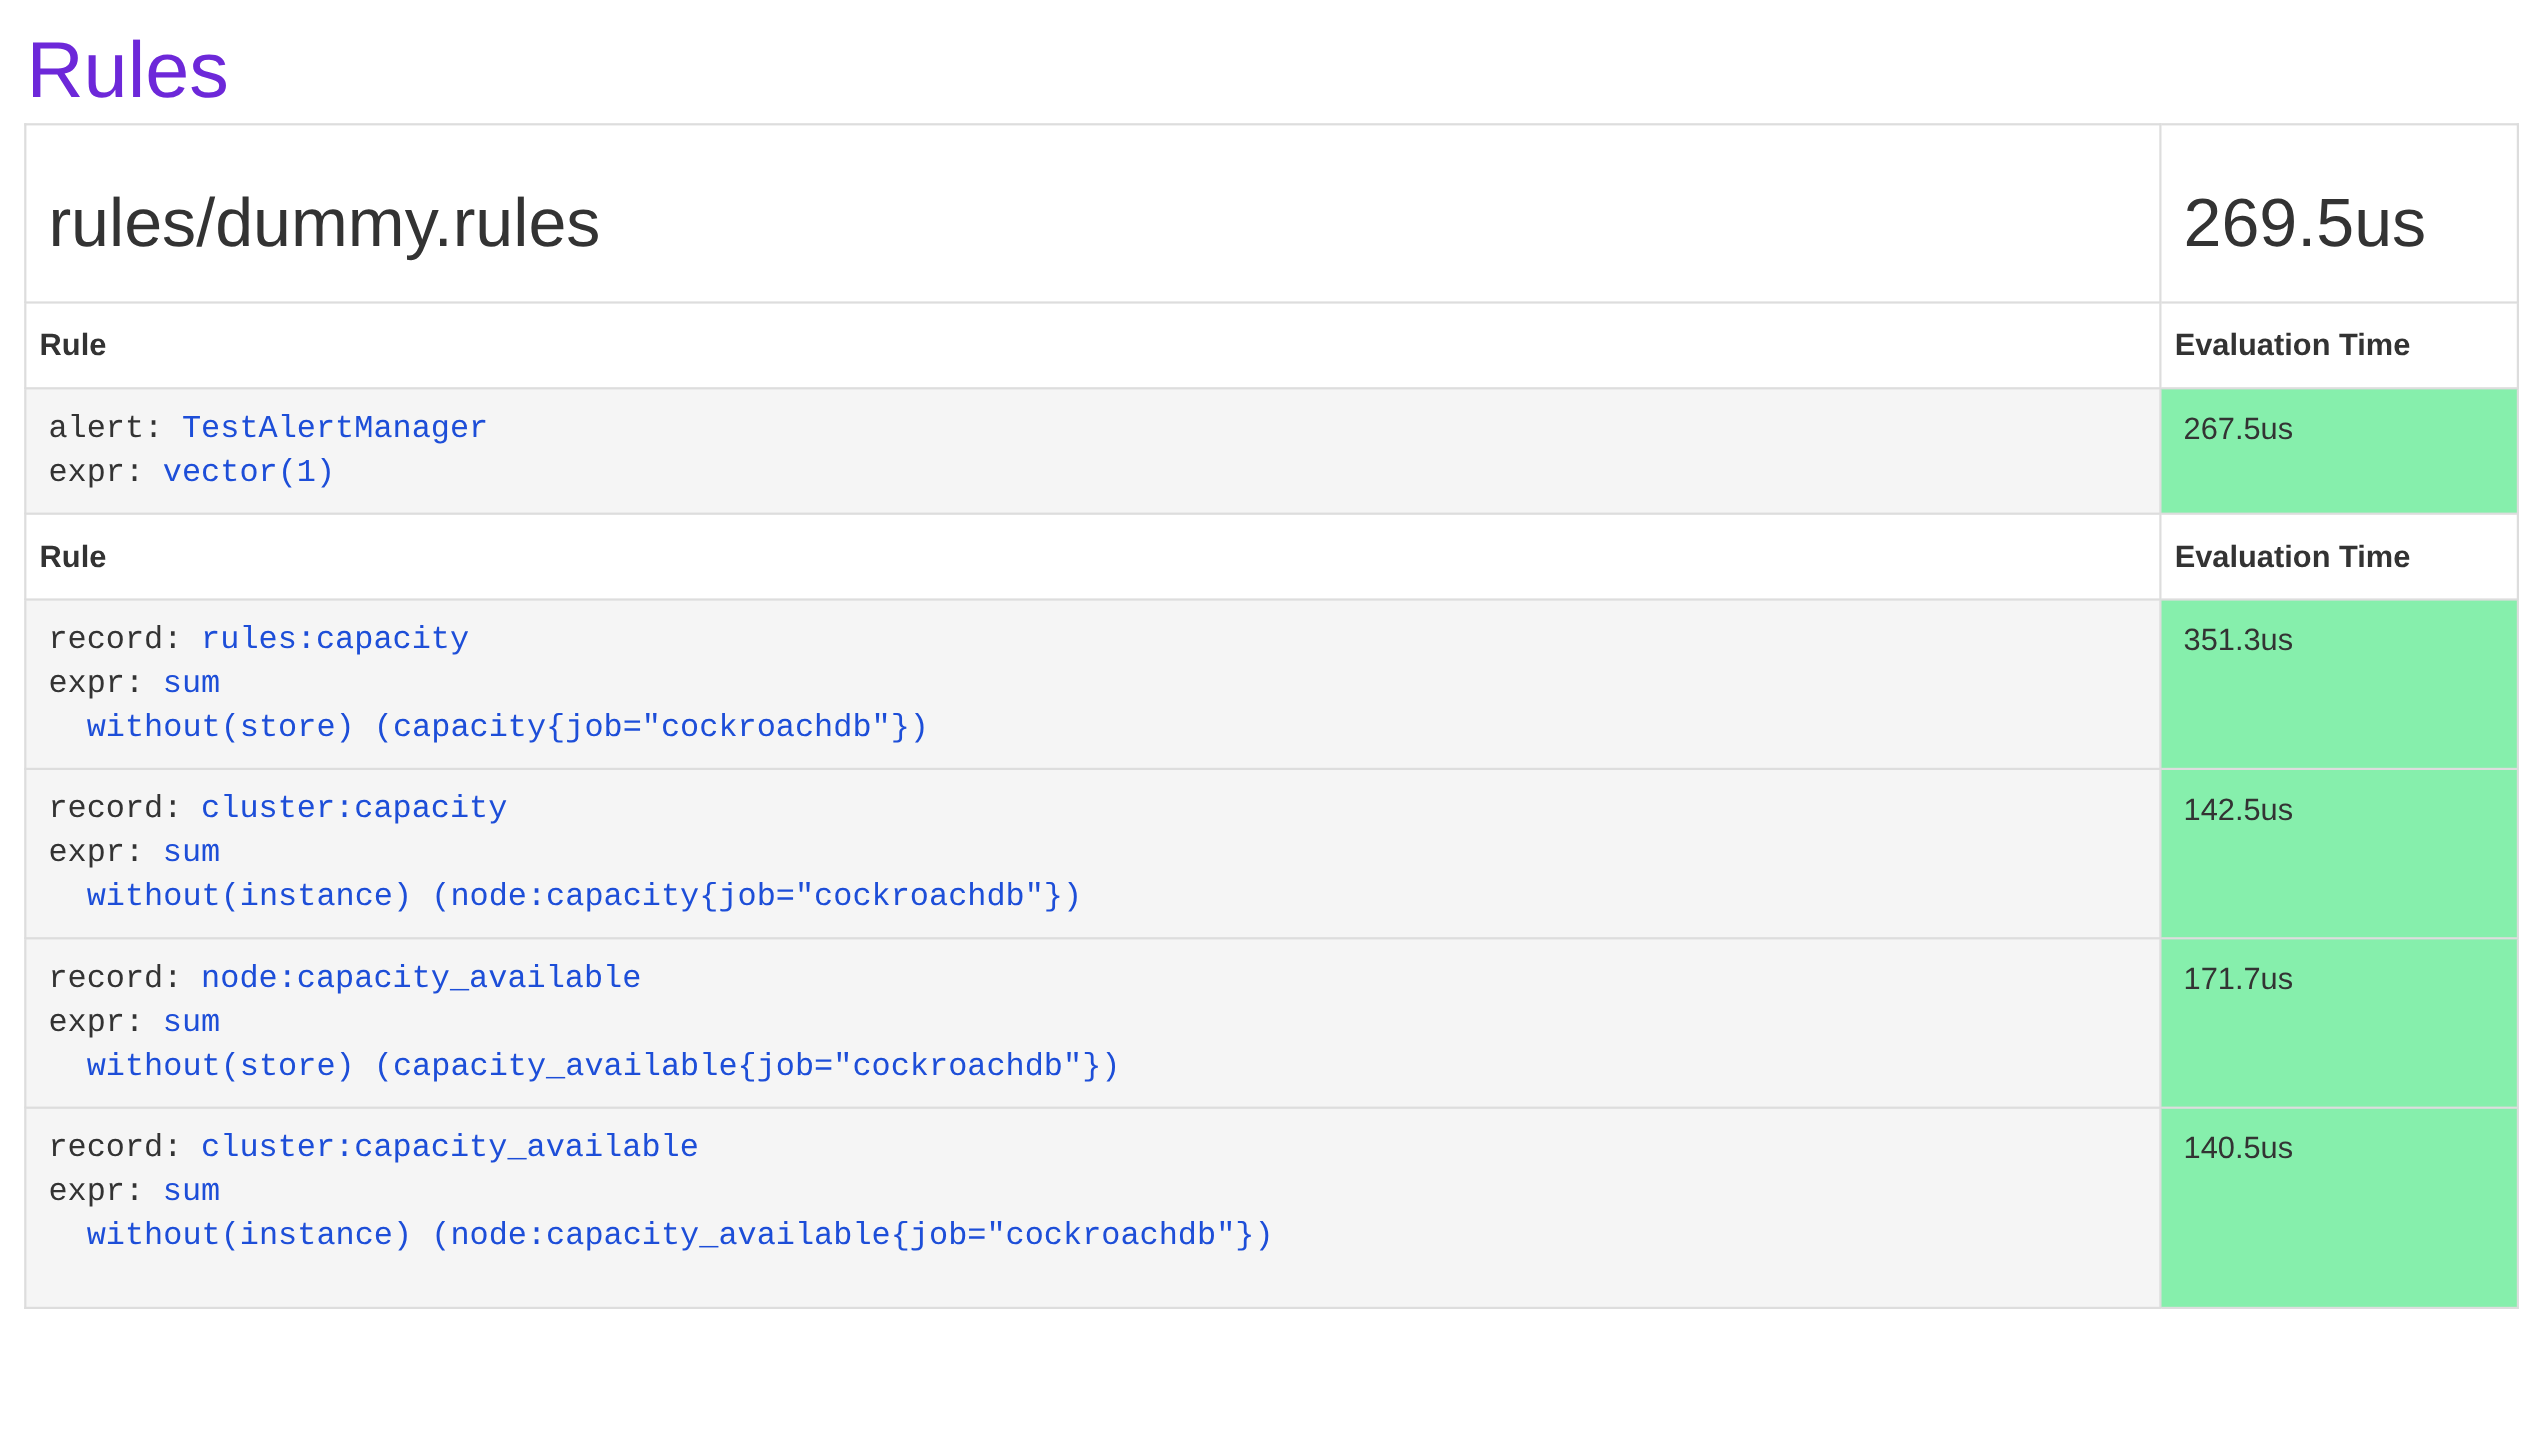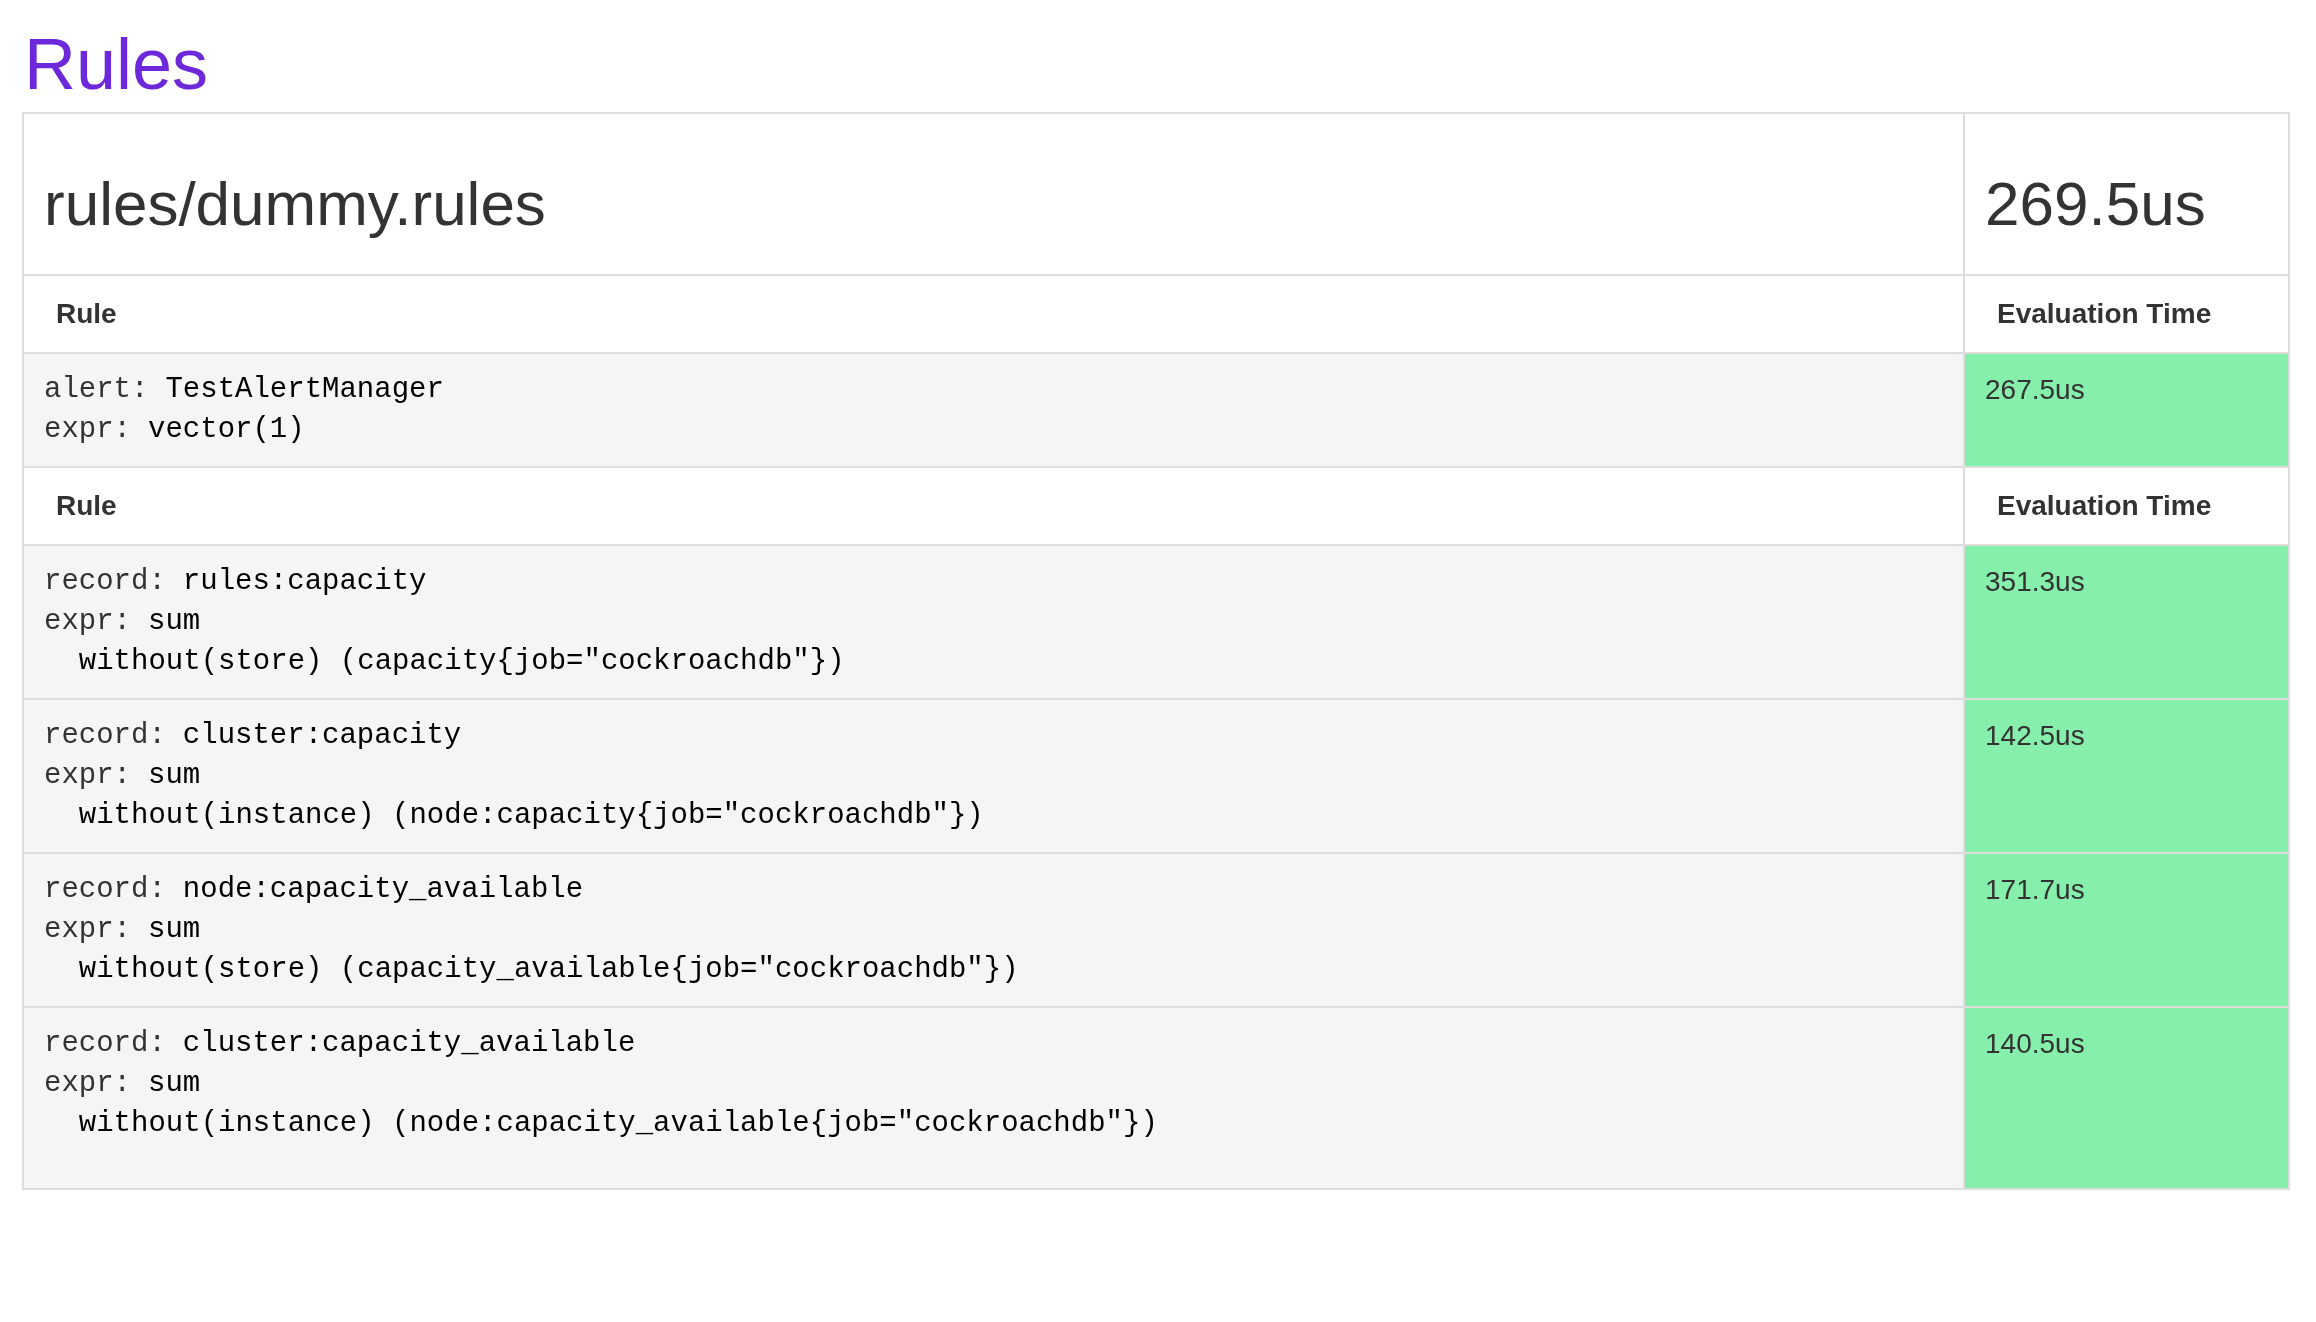--- a/index.html
+++ b/index.html
@@ -41,21 +41,21 @@
   td.title-cell h2 {
     margin: 40px 0 20px 0;
     font-size: 62px;
     line-height: 68px;
     font-weight: 500;
     color: #333333;
     white-space: nowrap;
     overflow: hidden;
   }
   td.head-cell {
-    padding: 18px 32px;
+    padding: 18px 12px;
     font-size: 28px;
     line-height: 40px;
     font-weight: 700;
     color: #333333;
     background: #ffffff;
   }
   td.rule-cell {
     background: #f5f5f5;
     padding: 16px 20px;
     font-family: "Liberation Mono", monospace;
@@ -69,21 +69,21 @@
     font-size: 28px;
     line-height: 40px;
     color: #333333;
   }
   .code-line .kw {
     color: #333333;
     margin-right: 17px;
     text-align: right;
   }
   a.rule-link {
-    color: #000000;
+    color: #1d4ed8;
     text-decoration: none;
     cursor: pointer;
   }
   a.rule-link.expr {
     white-space: pre;
   }
   tr.row-clip td.rule-cell,
   tr.row-clip td.time-cell {
     padding-bottom: 44px;
   }

